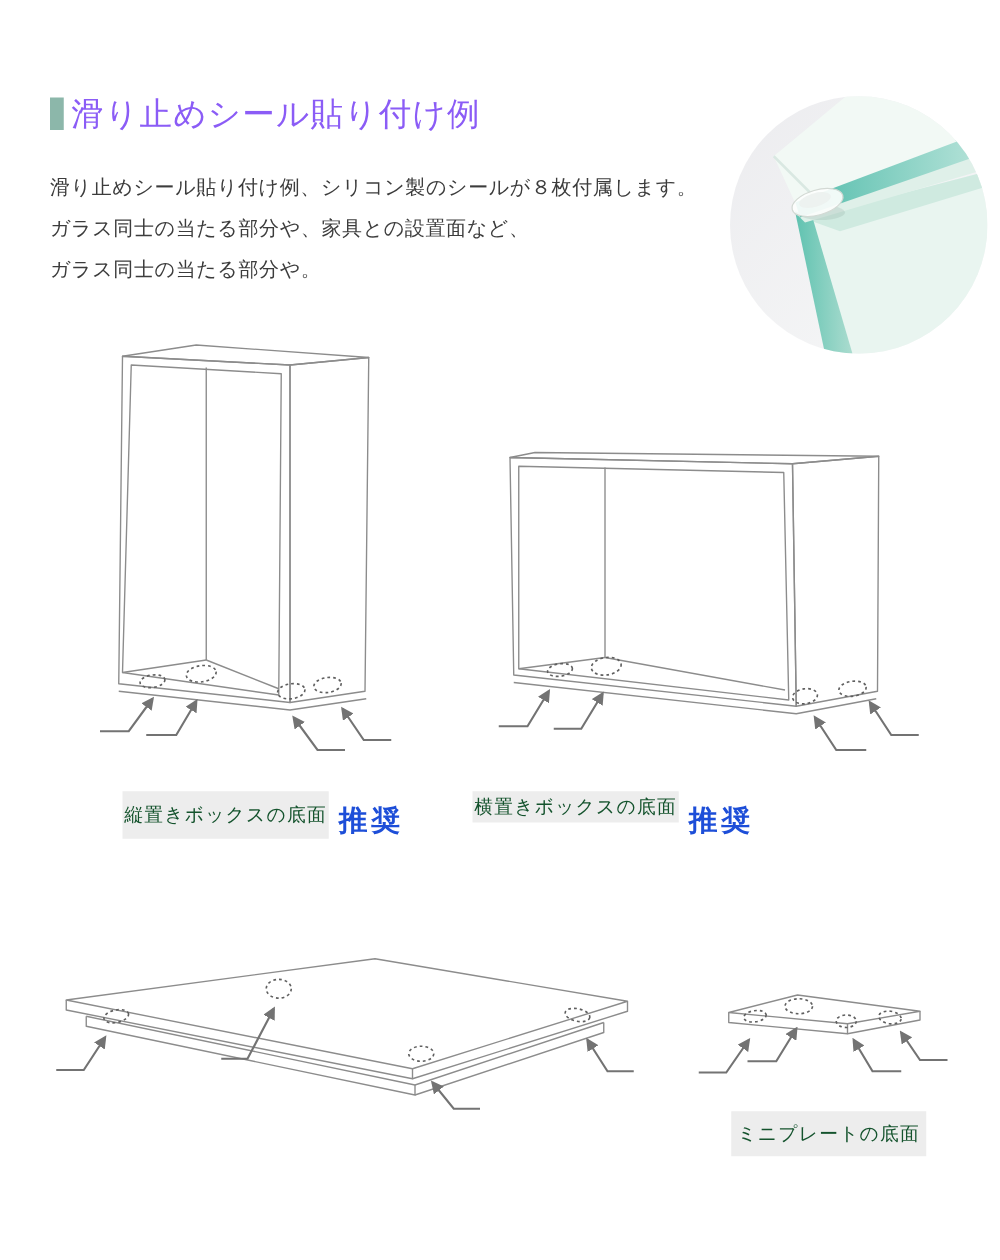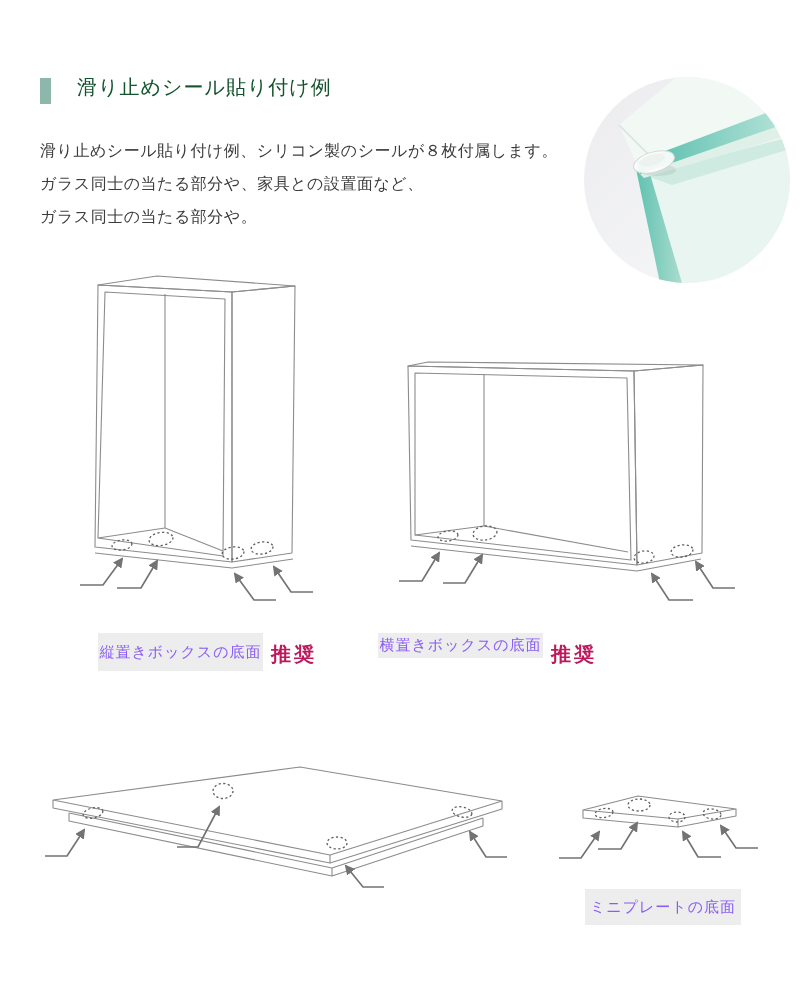--- a/index.html
+++ b/index.html
@@ -2,35 +2,35 @@
 <html><head>
 <meta charset="utf-8">
 <style>
   html,body{margin:0;padding:0;background:#fff;}
   #canvas{position:relative;width:800px;height:1008px;background:#ffffff;overflow:hidden;
           font-family:"Liberation Sans","DejaVu Sans",sans-serif;color:#3c3c3c;}
   .abs{position:absolute;}
   
   .bullet{left:40px;top:78px;width:11px;height:26px;background:#8cb7aa;}
   .title{left:57px;top:74px;font-family:"Liberation Serif","DejaVu Serif",serif;
-         font-size:20px;color:#14532d;letter-spacing:1px;white-space:nowrap;margin-left:20px;}
+         font-size:26px;color:#8b5cf6;letter-spacing:1px;white-space:nowrap;}
   
   .intro{left:40px;top:134px;font-size:16px;line-height:33px;letter-spacing:.5px;white-space:nowrap;}
   
   .photo{left:584px;top:77px;width:206px;height:206px;}
   
   .diag{display:block;}
   
-  .cap{background:#ededed;text-align:center;font-size:15px;color:#8b5cf6;
+  .cap{background:#ededed;text-align:center;font-size:15px;color:#14532d;
        display:flex;align-items:center;justify-content:center;letter-spacing:1px;white-space:nowrap;}
   .cap1{left:98px;top:633px;width:165px;height:38px;}
   .cap2{left:378px;top:633px;width:165px;height:25px;}
   .cap3{left:183px;top:889px;width:154px;height:36px;}
   .cap4{left:585px;top:889px;width:156px;height:36px;}
-  .badge{color:#be185d;font-size:20px;font-weight:bold;letter-spacing:3px;white-space:nowrap;}
+  .badge{color:#1d4ed8;font-size:23px;font-weight:bold;letter-spacing:3px;white-space:nowrap;}
   .badge1{left:271px;top:641px;}
   .badge2{left:551px;top:641px;}
   svg{overflow:visible;}
 </style>
 </head>
 <body>
 
 <div id="canvas">
 
   <div class="abs bullet"></div>

